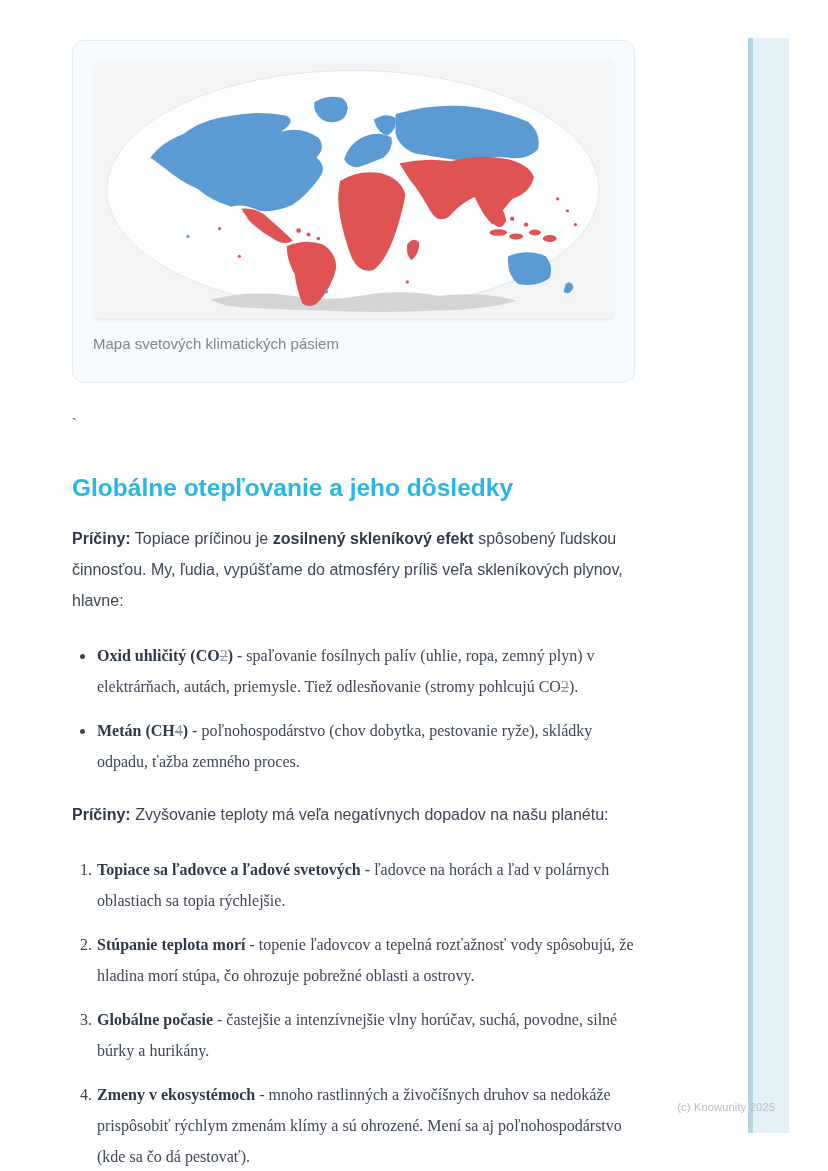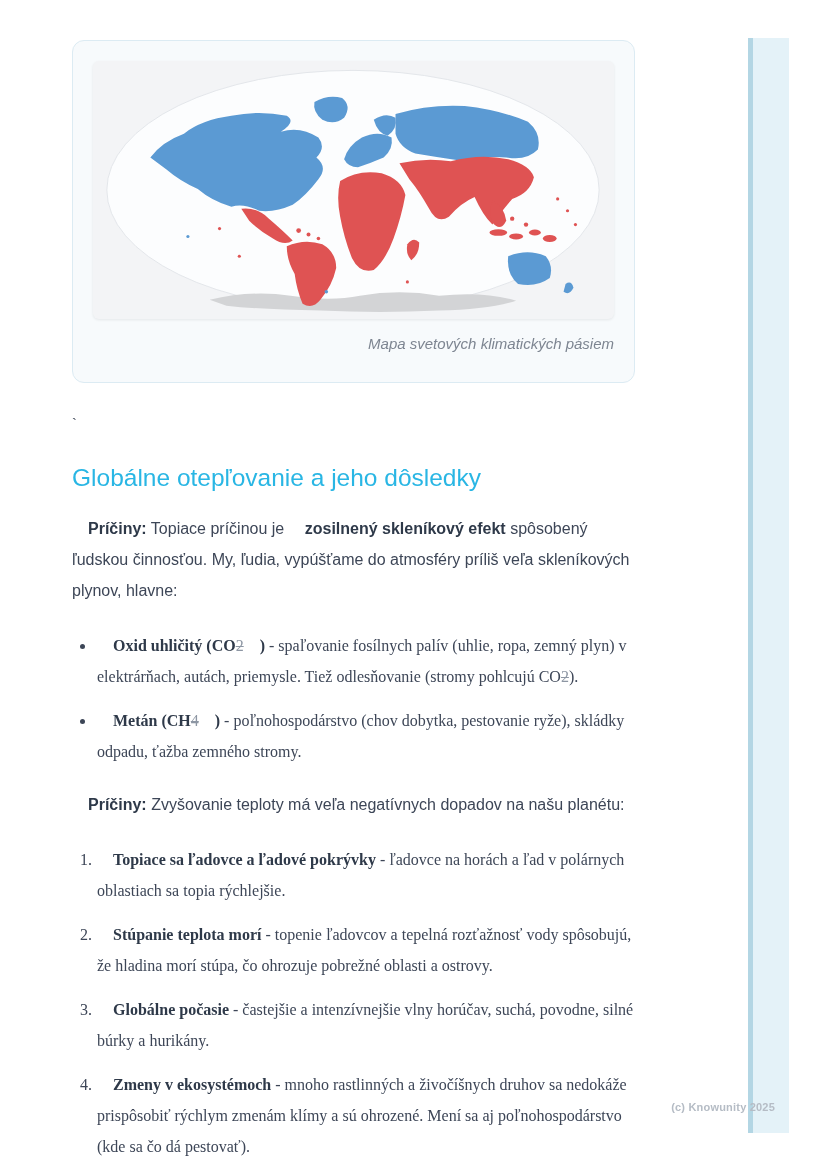--- a/index.html
+++ b/index.html
@@ -26,49 +26,49 @@
     padding:20px 20px 30px 20px;
     position:relative;z-index:2;
   }
   .map-figure{
     width:521px;height:258px;border-radius:6px;overflow:hidden;
     background:#f3f4f6;
     box-shadow:0 1px 3px rgba(0,0,0,0.08);
   }
   .map-figure svg{display:block;width:100%;height:100%;}
   .map-caption{
-    margin-top:16px;text-align:right;
-    font-style:italic;font-size:15px;color:#7d8591;
+    margin-top:16px;text-align:left;
+    font-size:15px;color:#7d8591;
   }
   
   .stray-mark{
     margin:32px 0 0 72px;height:22px;font-size:15px;color:#3d4657;
   }
   
   .article{
     margin-left:72px;width:563px;position:relative;z-index:2;
     font-size:16px;line-height:31px;
   }
   .article h1{
-    margin:26px 0 20px 0;
-    font-size:24.5px;line-height:30px;font-weight:400;
+    margin:36px 0 20px 0;
+    font-size:24.5px;line-height:30px;font-weight:700;
     color:var(--accent,#29b6e4);
   }
   .article p{margin:0 0 24px 0;}
   .article ul, .article ol{
     margin:0 0 22px 0;padding-left:24px;
   }
   .article li{margin-bottom:13px;padding-left:1px;font-family:Liberation Serif, serif;}
   .article li:last-child{margin-bottom:0;}
-  .b{font-weight:700;color:#2e3949;margin-left:16px;}
+  .b{font-weight:700;color:#2e3949;}
   .strike{text-decoration:line-through;color:#8d96a3;}
   
   .footer-copy{
     position:absolute;top:1101px;right:53px;z-index:3;
-    font-size:11px;color:#b5bcc5;letter-spacing:0.2px;font-weight:bold;
+    font-size:11px;color:#b5bcc5;letter-spacing:0.2px;
   }
 </style>
 </head>
 <body>
 
 <div class="side-stripe"></div>
 
 <div class="map-card">
   <div class="map-figure">
     <svg viewBox="0 0 527 258" aria-hidden="true">
@@ -125,26 +125,26 @@
 <div class="stray-mark">`</div>
 
 <div class="article">
   <h1>Globálne otepľovanie a jeho dôsledky</h1>
 
 
   <p><span class="b">Príčiny:</span><span> Topiace príčinou je </span><span class="b">zosilnený skleníkový efekt</span><span> spôsobený ľudskou činnosťou. My, ľudia, vypúšťame do atmosféry príliš veľa skleníkových plynov, hlavne:</span></p>
 
   <ul>
     <li><span class="b">Oxid uhličitý (CO</span><span class="strike">2</span><span class="b">)</span><span> - spaľovanie fosílnych palív (uhlie, ropa, zemný plyn) v elektrárňach, autách, priemysle. Tiež odlesňovanie (stromy pohlcujú CO</span><span class="strike">2</span><span>).</span></li>
-    <li><span class="b">Metán (CH</span><span class="strike">4</span><span class="b">)</span><span> - poľnohospodárstvo (chov dobytka, pestovanie ryže), skládky odpadu, ťažba zemného stromy.</span></li>
+    <li><span class="b">Metán (CH</span><span class="strike">4</span><span class="b">)</span><span> - poľnohospodárstvo (chov dobytka, pestovanie ryže), skládky odpadu, ťažba zemného proces.</span></li>
   </ul>
 
   <p><span class="b">Príčiny:</span><span> Zvyšovanie teploty má veľa negatívnych dopadov na našu planétu:</span></p>
 
   <ol>
-    <li><span class="b">Topiace sa ľadovce a ľadové pokrývky</span><span> - ľadovce na horách a ľad v polárnych oblastiach sa topia rýchlejšie.</span></li>
+    <li><span class="b">Topiace sa ľadovce a ľadové svetových</span><span> - ľadovce na horách a ľad v polárnych oblastiach sa topia rýchlejšie.</span></li>
     <li><span class="b">Stúpanie teplota morí</span><span> - topenie ľadovcov a tepelná rozťažnosť vody spôsobujú, že hladina morí stúpa, čo ohrozuje pobrežné oblasti a ostrovy.</span></li>
     <li><span class="b">Globálne počasie</span><span> - častejšie a intenzívnejšie vlny horúčav, suchá, povodne, silné búrky a hurikány.</span></li>
     <li><span class="b">Zmeny v ekosystémoch</span><span> - mnoho rastlinných a živočíšnych druhov sa nedokáže prispôsobiť rýchlym zmenám klímy a sú ohrozené. Mení sa aj poľnohospodárstvo (kde sa čo dá pestovať).</span></li>
   </ol>
 </div>
 
 <div class="footer-copy">(c) Knowunity 2025</div>
 
 </body></html>

